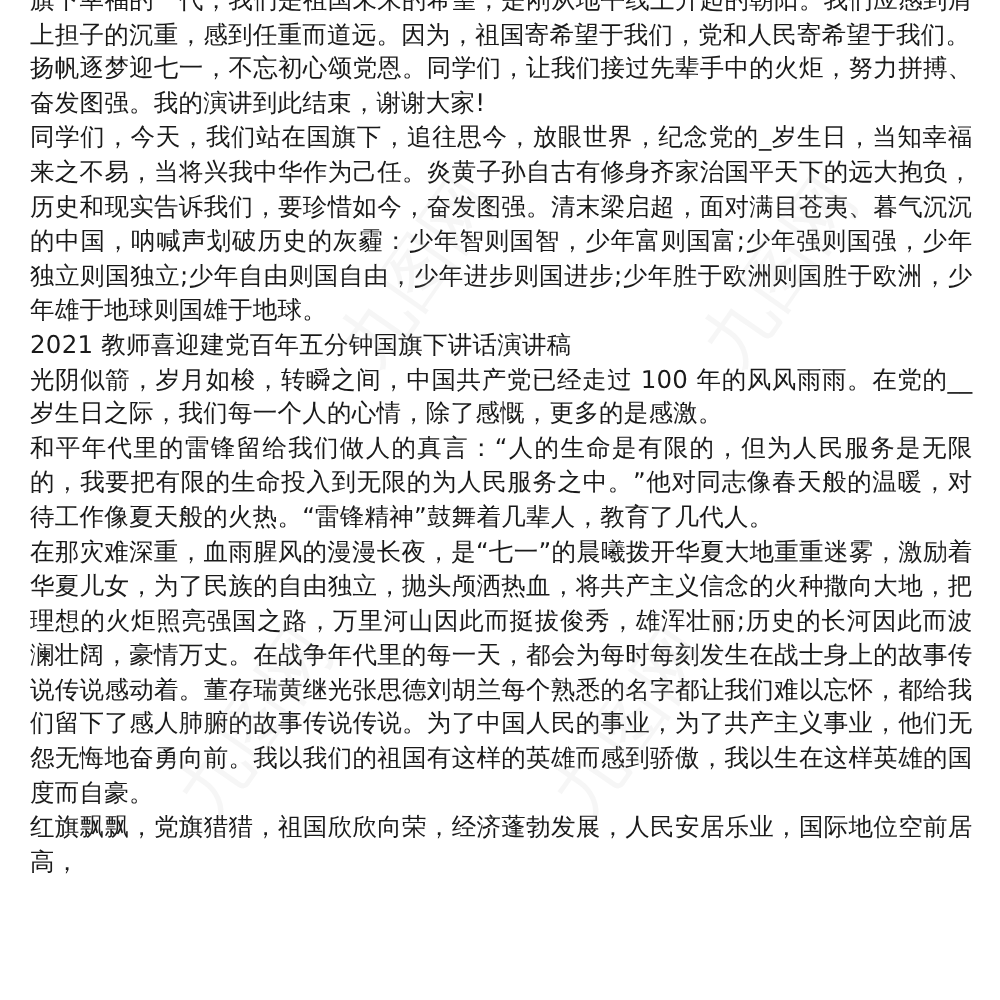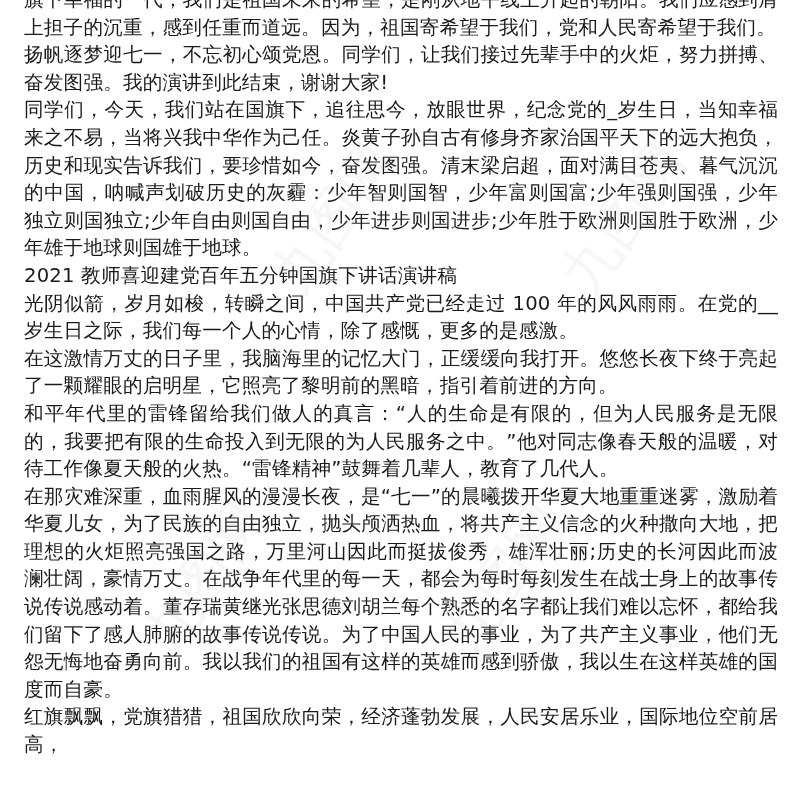--- a/index.html
+++ b/index.html
@@ -44,21 +44,20 @@
   </style>
 </head>
 <body>
 
 <div class="page">
   <p class="para">旗下幸福的一代，我们是祖国未来的希望，是刚从地平线上升起的朝阳。我们应感到肩上担子的沉重，感到任重而道远。因为，祖国寄希望于我们，党和人民寄希望于我们。</p>
   <p class="para">扬帆逐梦迎七一，不忘初心颂党恩。同学们，让我们接过先辈手中的火炬，努力拼搏、奋发图强。我的演讲到此结束，谢谢大家!</p>
   <p class="para">同学们，今天，我们站在国旗下，追往思今，放眼世界，纪念党的_岁生日，当知幸福来之不易，当将兴我中华作为己任。炎黄子孙自古有修身齐家治国平天下的远大抱负，历史和现实告诉我们，要珍惜如今，奋发图强。清末梁启超，面对满目苍夷、暮气沉沉的中国，呐喊声划破历史的灰霾：少年智则国智，少年富则国富;少年强则国强，少年独立则国独立;少年自由则国自由，少年进步则国进步;少年胜于欧洲则国胜于欧洲，少年雄于地球则国雄于地球。</p>
   <p class="para">2021 教师喜迎建党百年五分钟国旗下讲话演讲稿</p>
   <p class="para">光阴似箭，岁月如梭，转瞬之间，中国共产党已经走过 100 年的风风雨雨。在党的__岁生日之际，我们每一个人的心情，除了感慨，更多的是感激。</p>
-  <p class="para">在这激情万丈的日子里，我脑海里的记忆大门，正缓缓向我打开。悠悠长夜下终于亮起了一颗耀眼的启明星，它照亮了黎明前的黑暗，指引着前进的方向。</p>
   <p class="para">和平年代里的雷锋留给我们做人的真言：“人的生命是有限的，但为人民服务是无限的，我要把有限的生命投入到无限的为人民服务之中。”他对同志像春天般的温暖，对待工作像夏天般的火热。“雷锋精神”鼓舞着几辈人，教育了几代人。</p>
   <p class="para">在那灾难深重，血雨腥风的漫漫长夜，是“七一”的晨曦拨开华夏大地重重迷雾，激励着华夏儿女，为了民族的自由独立，抛头颅洒热血，将共产主义信念的火种撒向大地，把理想的火炬照亮强国之路，万里河山因此而挺拔俊秀，雄浑壮丽;历史的长河因此而波澜壮阔，豪情万丈。在战争年代里的每一天，都会为每时每刻发生在战士身上的故事传说传说感动着。董存瑞黄继光张思德刘胡兰每个熟悉的名字都让我们难以忘怀，都给我们留下了感人肺腑的故事传说传说。为了中国人民的事业，为了共产主义事业，他们无怨无悔地奋勇向前。我以我们的祖国有这样的英雄而感到骄傲，我以生在这样英雄的国度而自豪。</p>
   <p class="para">红旗飘飘，党旗猎猎，祖国欣欣向荣，经济蓬勃发展，人民安居乐业，国际地位空前居高，</p>
 </div>
 
 <div class="watermark" style="left:250px; top:180px;">九图网</div>
 <div class="watermark" style="left:540px; top:180px;">九图网</div>
 <div class="watermark" style="left:120px; top:540px;">九图网</div>
 <div class="watermark" style="left:420px; top:540px;">九图网</div>
 

